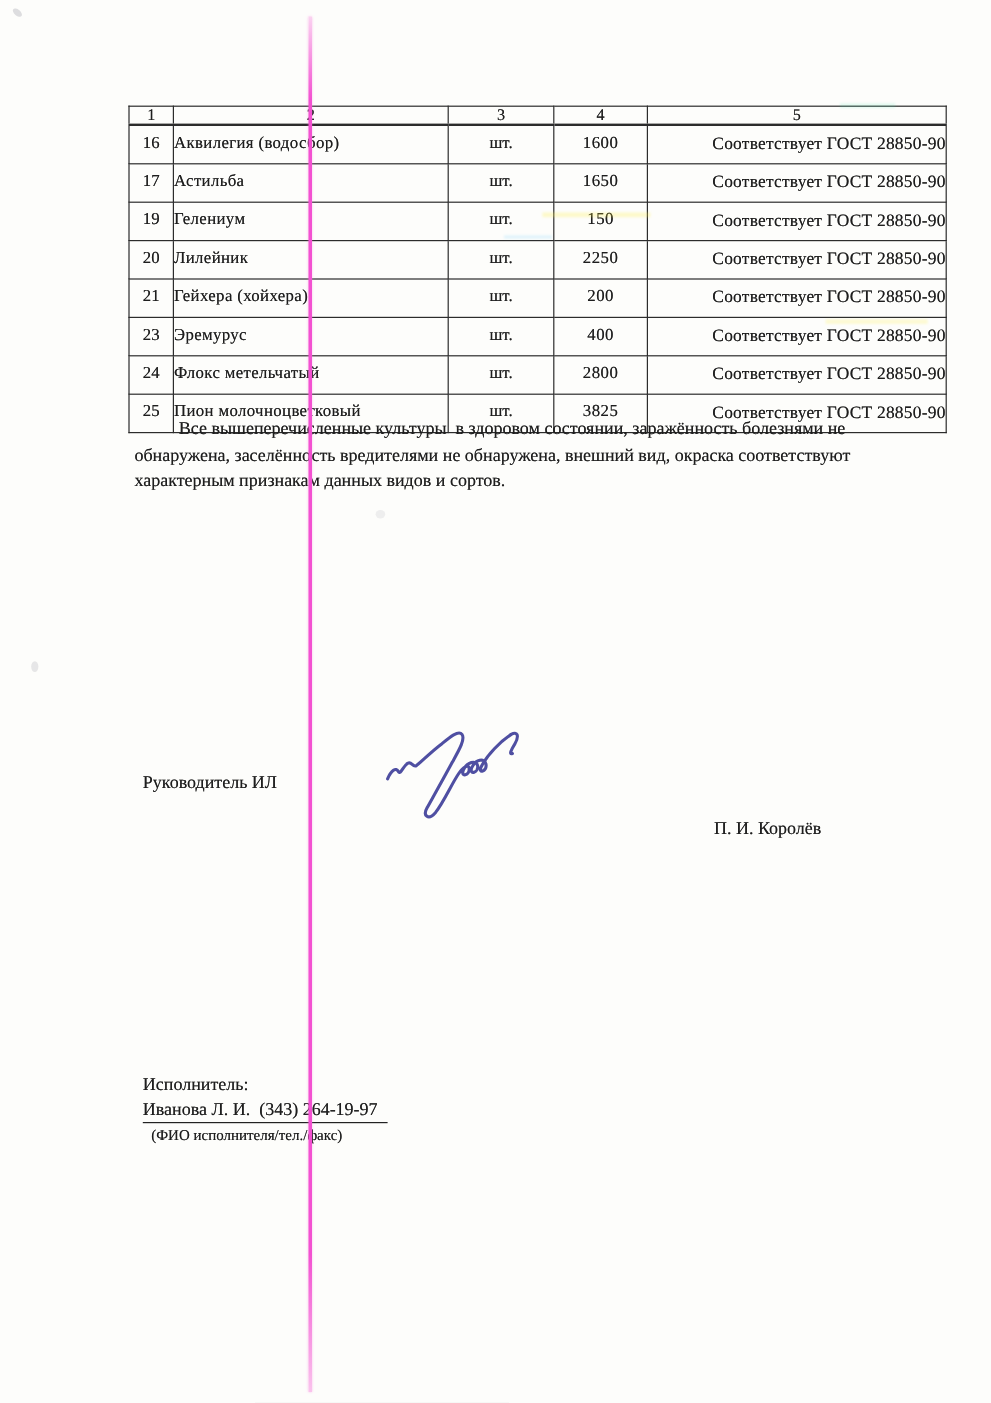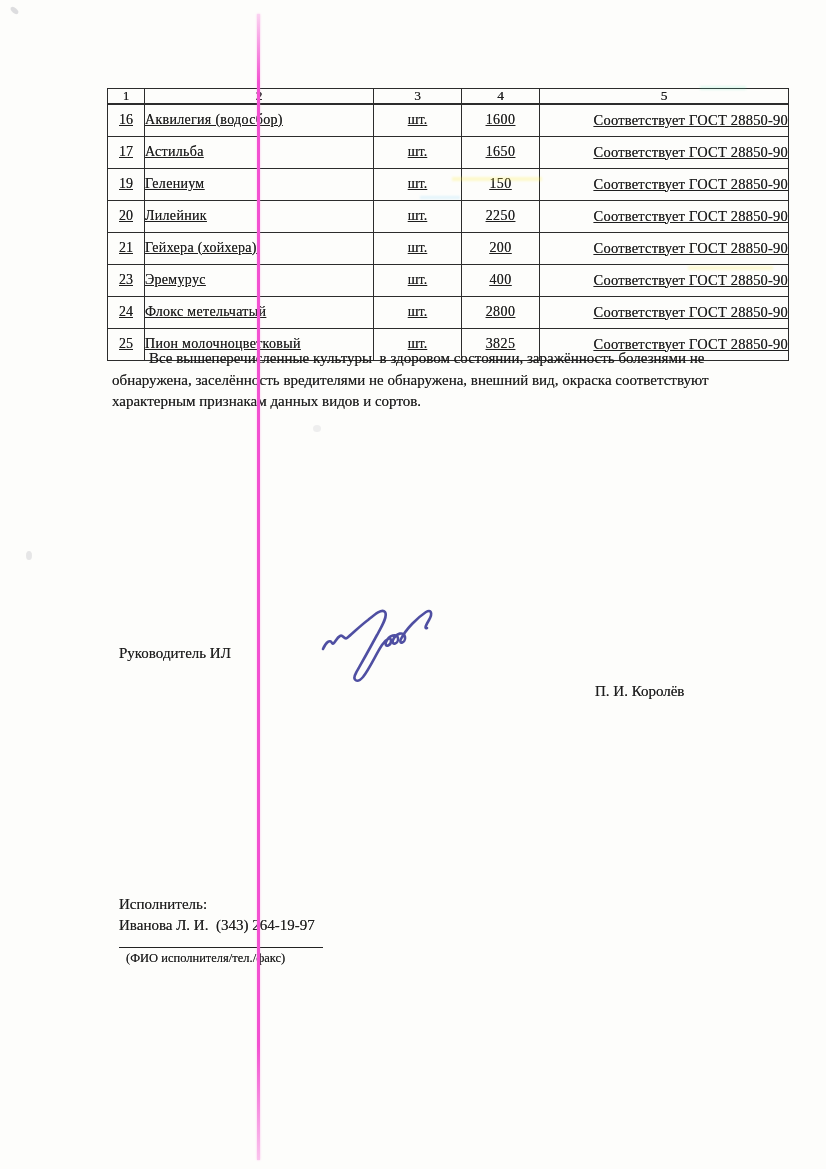--- a/index.html
+++ b/index.html
@@ -51,21 +51,21 @@
     overflow: hidden;
     white-space: nowrap;
     text-shadow: 0 0 0.5px rgba(25,25,25,0.75);
   }
   .doc-table tr.hdr th {
     height: 15px;
     font-size: 13.5px;
     text-align: center;
     border-bottom-width: 2.4px;
   }
-  .doc-table tr.row td { height: 32px; text-decoration: underline; }
+  .doc-table tr.row td { height: 32px; }
   .c-num  { text-align: center; }
   .c-name { text-align: left; padding-left: 8px; letter-spacing: 0.3px; }
   .c-unit { text-align: center; }
   .c-qty  { text-align: center; letter-spacing: 0.4px; }
   .c-conf { text-align: right; font-size: 14.5px; letter-spacing: 0.2px; }
 
   
   .paragraph {
     position: absolute;
     left: 112px;
@@ -113,21 +113,21 @@
     top: 896px;
     font-size: 15px;
     z-index: 2;
     text-shadow: 0 0 0.5px rgba(25,25,25,0.7);
   }
   .executor .label { margin-bottom: 4px; }
   .executor .name-phone {
     display: inline-block;
     white-space: pre;
     border-bottom: 1.4px solid #222;
-    padding: 0 8px 13px 0;
+    padding: 0 8px 1px 0;
   }
   .executor .caption {
     font-size: 12.5px;
     padding-left: 7px;
     margin-top: 3px;
   }
 
   
   .artifact { position: absolute; z-index: 1; }
   .speck-1 { left: 10px;  top: 8px;   width: 9px;  height: 5px; background: rgba(140,140,150,0.28); transform: rotate(40deg); border-radius: 50%; }

